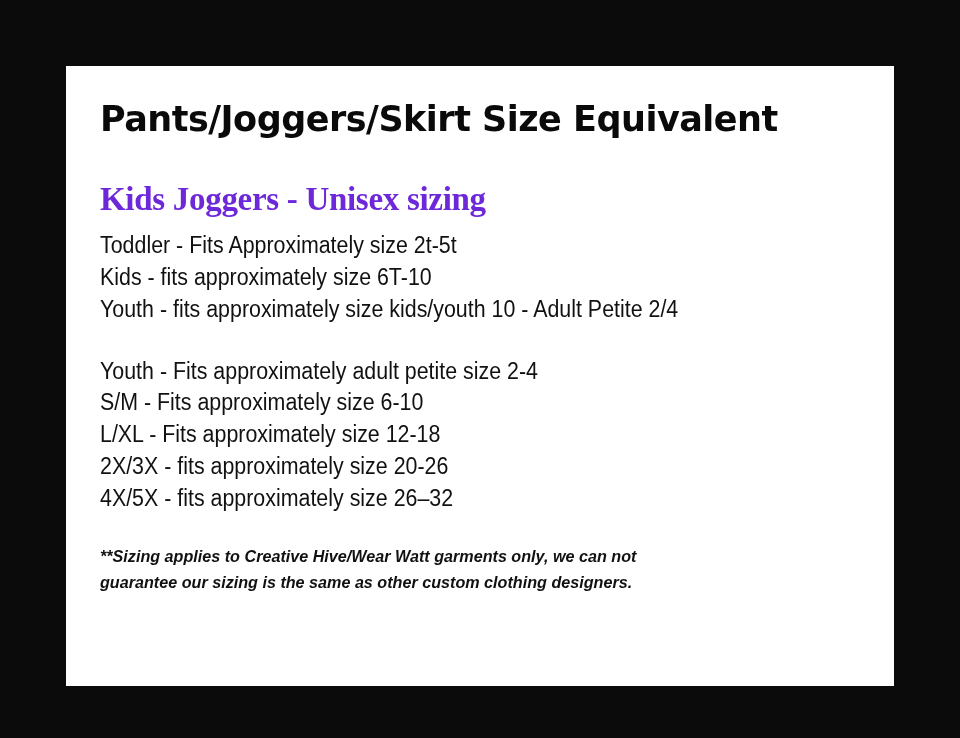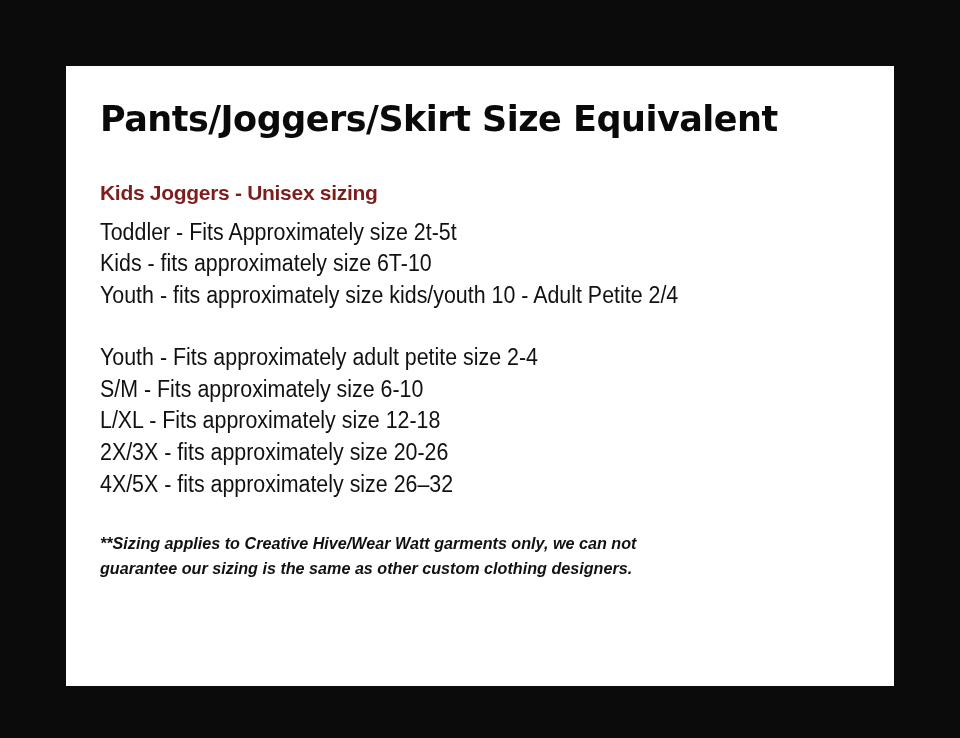--- a/index.html
+++ b/index.html
@@ -34,25 +34,25 @@
     letter-spacing: -0.5px;
     color: #0a0a0a;
     line-height: 1.1;
     margin: 0 0 42px 0;
     white-space: nowrap;
   }
   .section {
     margin-bottom: 30px;
   }
   .section-heading {
-    font-family: Liberation Sans, sans-serif;
+    font-family: Liberation Serif, serif;
     font-weight: bold;
-    font-size: 21px;
+    font-size: 33px;
     letter-spacing: -0.3px;
-    color: #7f1d1d;
+    color: #6d28d9;
     line-height: 1.15;
     margin: 0 0 12px 0;
     white-space: nowrap;
   }
   .line {
     font-family: "Liberation Sans", sans-serif;
     font-size: 23px;
     color: #111111;
     line-height: 1.38;
     margin: 0;

